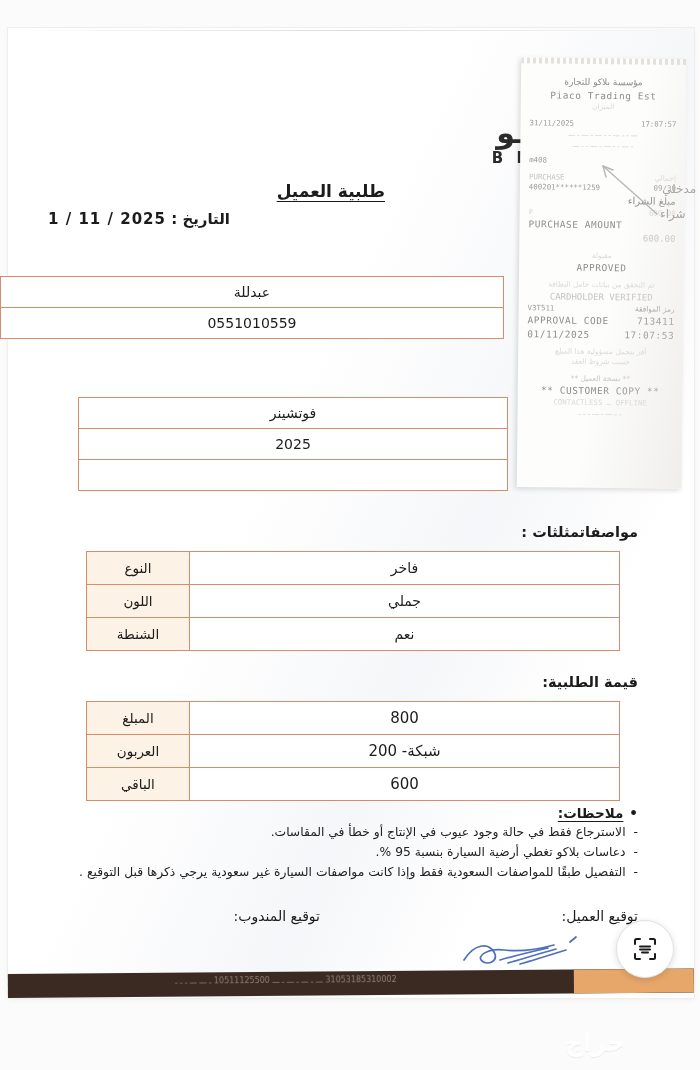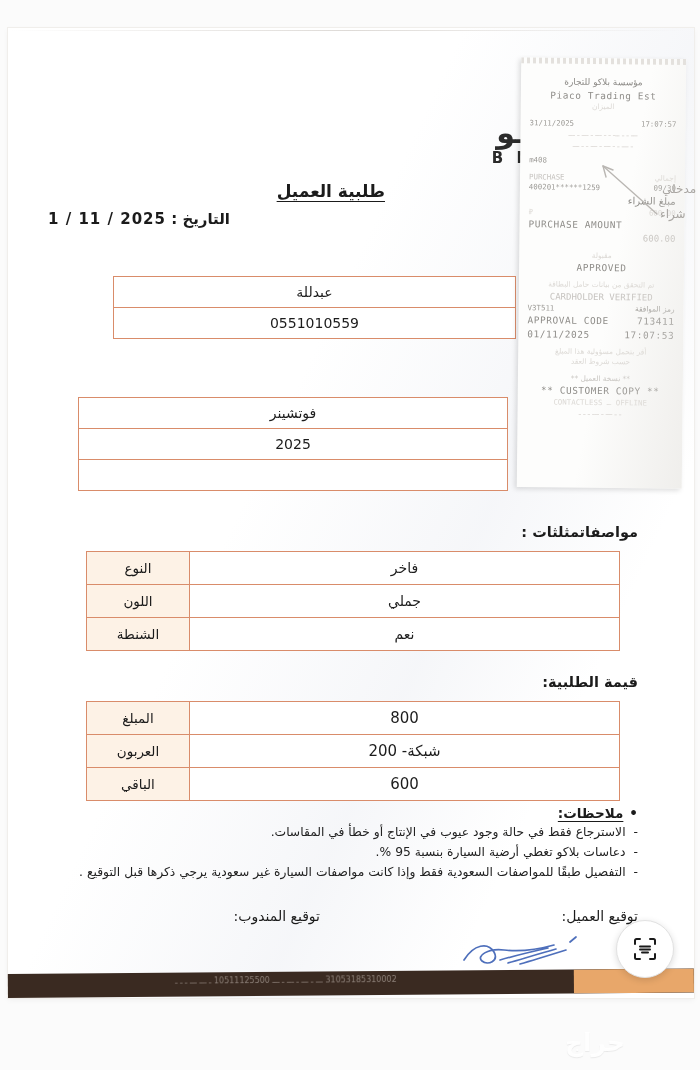--- a/index.html
+++ b/index.html
@@ -110,21 +110,21 @@
     padding: 0 6px;
     background: #ffffff;
   }
   .doc-table td.lbl {
     background: #fdf2e6;
     font-size: 13.5px;
     color: #1a1a1a;
   }
 
   
-  #tbl-customer { right: 184px; top: 276px; width: 403px; }
+  #tbl-customer { right: 196px; top: 276px; width: 504px; }
   #tbl-customer td { height: 31px; }
 
   
   #tbl-vehicle { right: 192px; top: 397px; width: 430px; }
   #tbl-vehicle td { height: 31px; }
 
   
   .section-heading {
     position: absolute;
     font-size: 14.5px;

